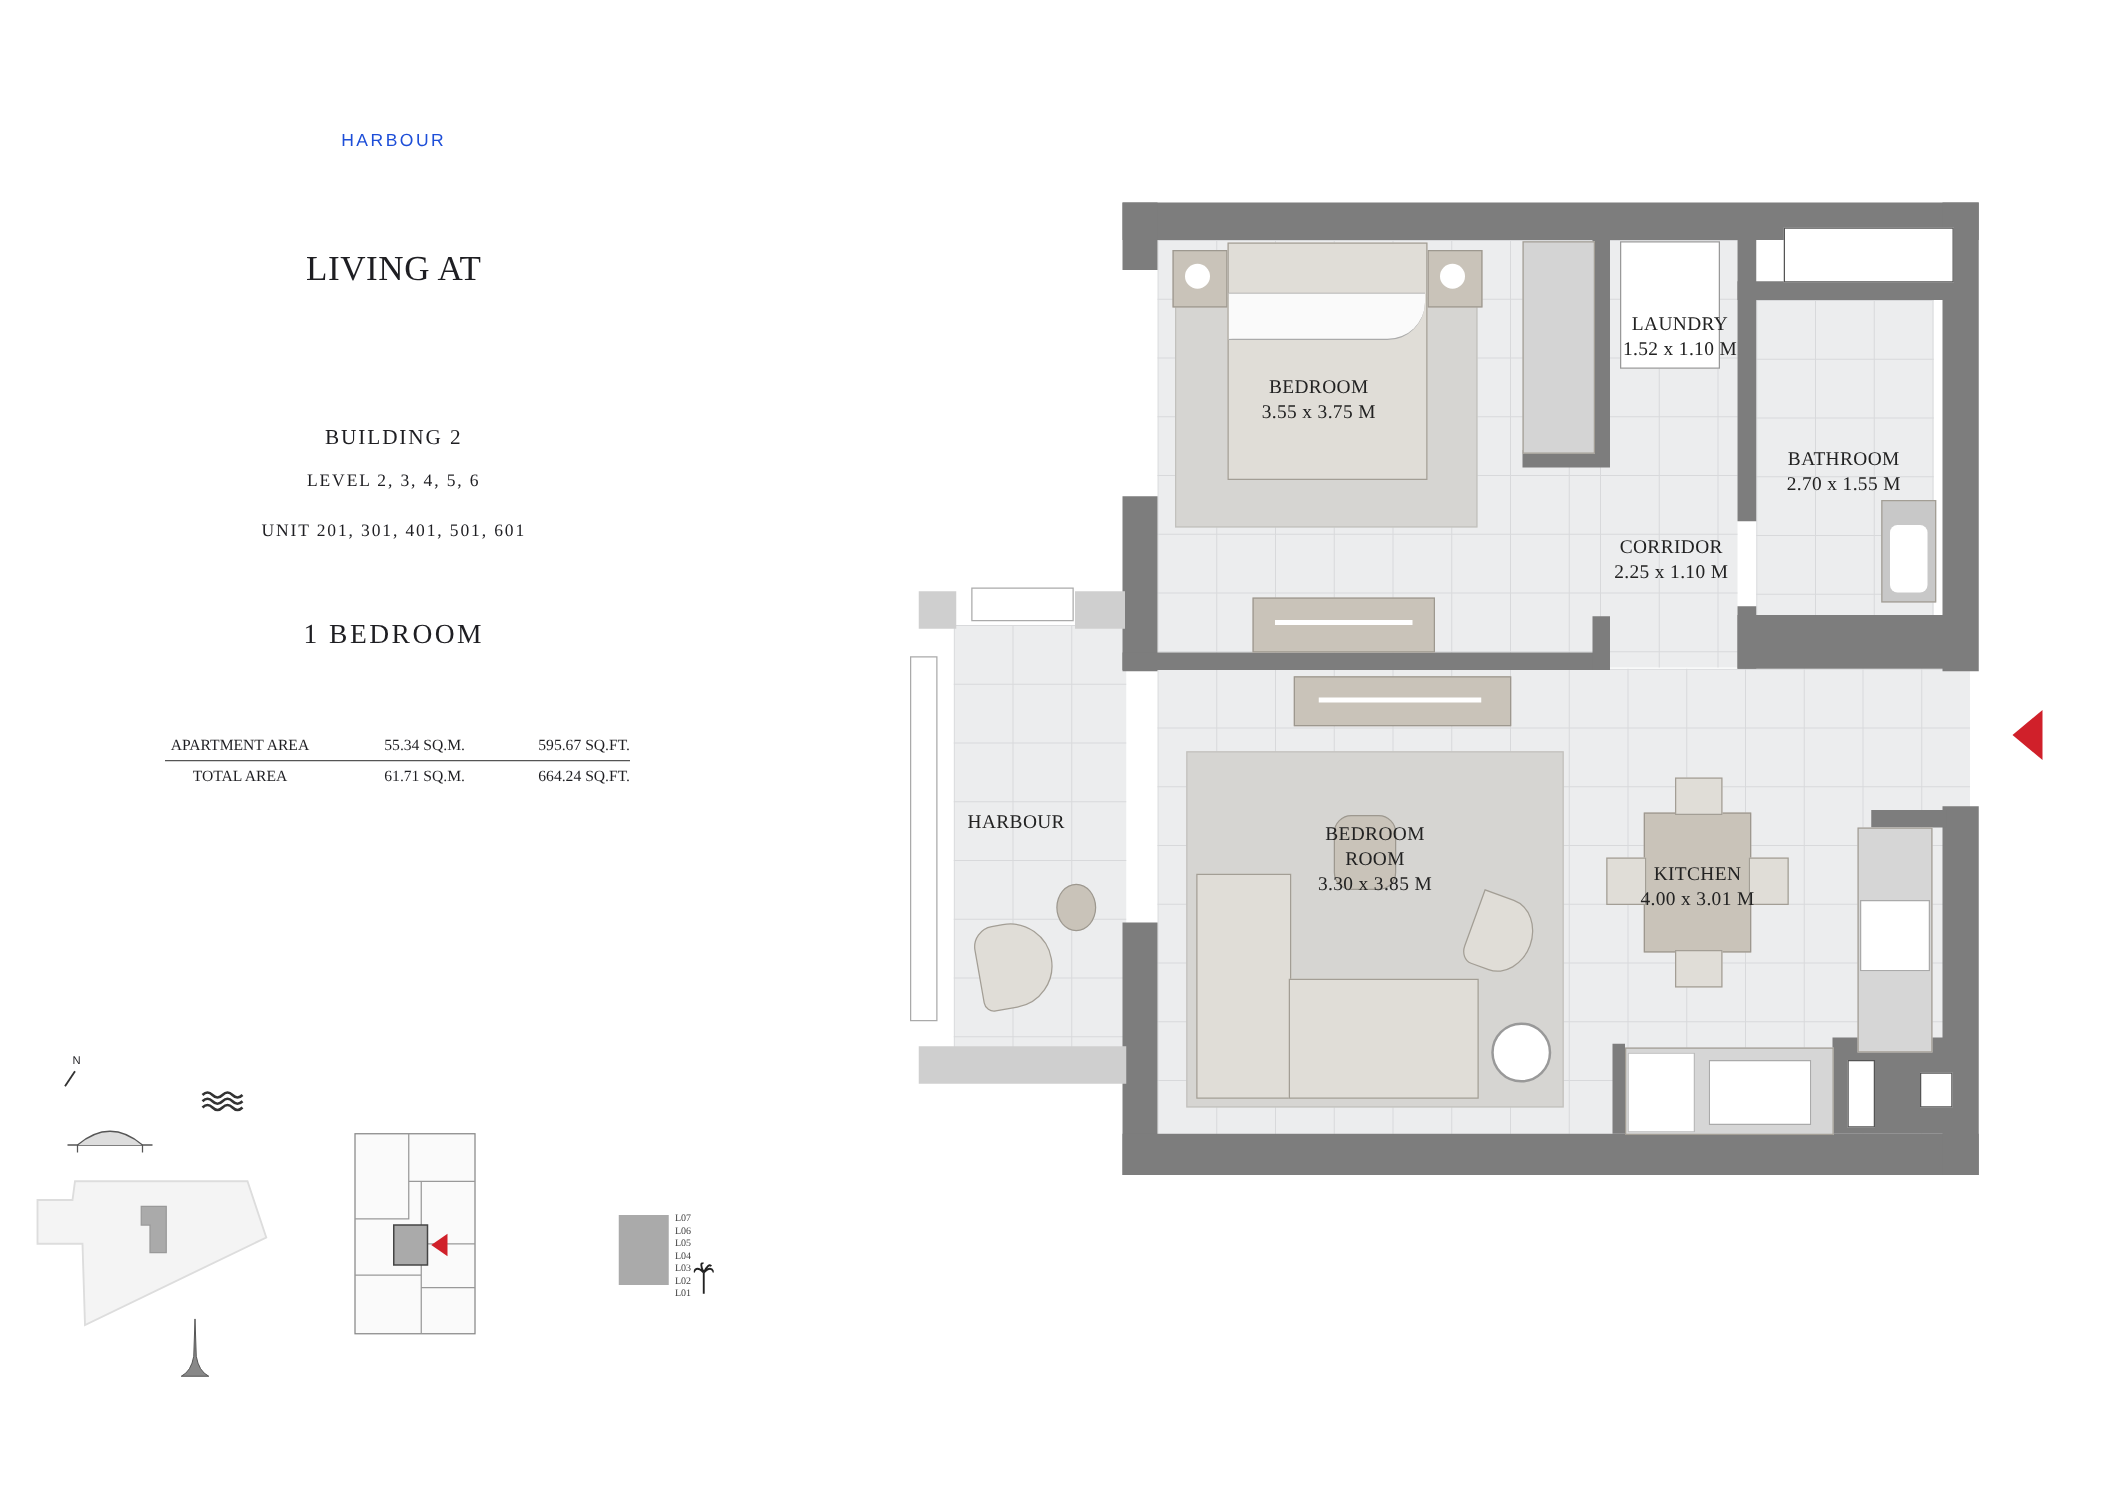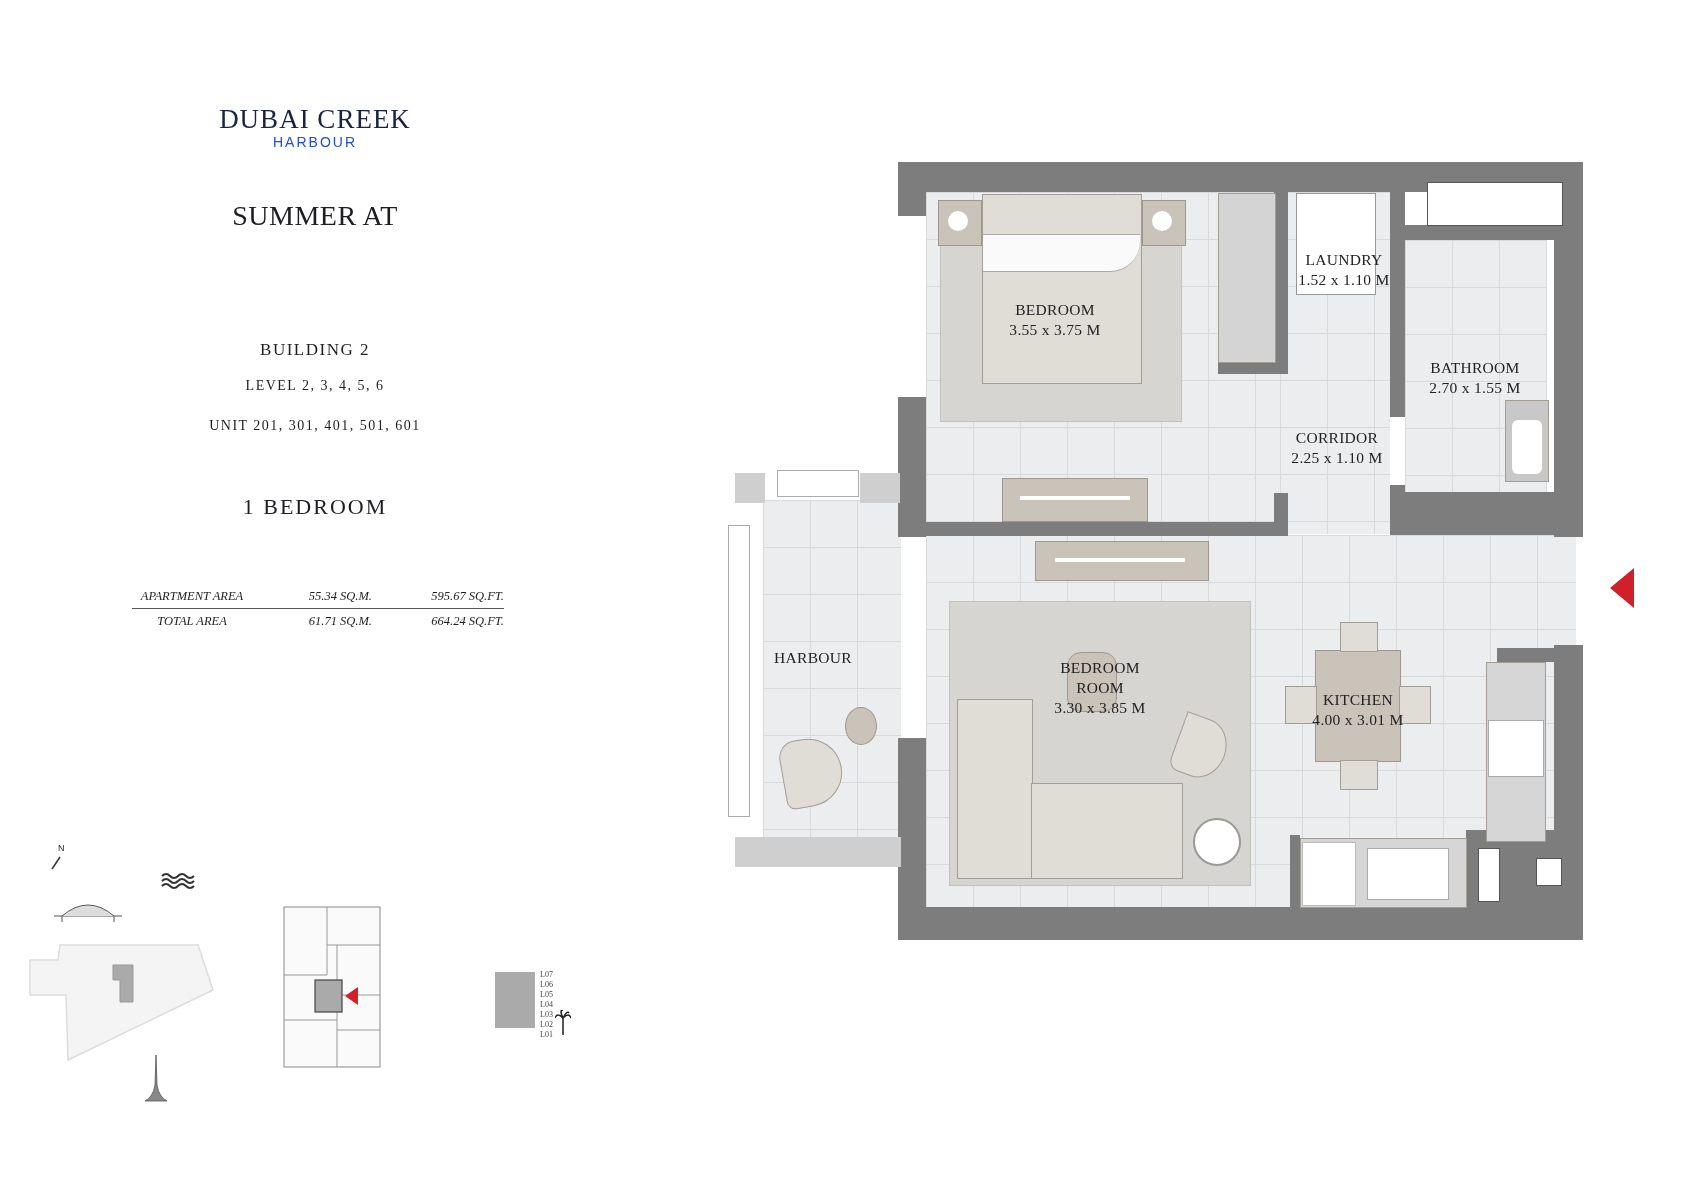--- a/index.html
+++ b/index.html
@@ -8,21 +8,21 @@
   .abs { position:absolute; }
   .center { text-align:center; }
   .brand { left:150px; width:330px; top:104px; color:#1a2340; }
   .brand .l1 { font-size:27px; letter-spacing:1px; line-height:30px; }
   .brand .l2 { font-size:14px; letter-spacing:2px; color:#1d4ed8; font-family:"Liberation Sans",sans-serif; }
   .proj { left:150px; width:330px; top:198px; font-size:28px; line-height:35px; letter-spacing:0.5px; }
   .meta1 { left:150px; width:330px; top:340px; font-size:17px; letter-spacing:1.5px; }
   .meta2 { left:150px; width:330px; top:378px; font-size:14px; letter-spacing:1.5px; }
   .meta3 { left:150px; width:330px; top:418px; font-size:14px; letter-spacing:1.5px; }
   .unittype { left:150px; width:330px; top:494px; font-size:22px; letter-spacing:2px; }
-  table.area { position:absolute; left:132px; top:584px; border-collapse:collapse; font-size:12.5px;font-style:italic; }
+  table.area { position:absolute; left:132px; top:584px; border-collapse:collapse; font-size:12.5px; }
   table.area td { padding:3px 0; height:18px; }
   table.area td.lab { width:120px; text-align:center; }
   table.area td.m { width:120px; text-align:right; padding-right:0; }
   table.area td.f { width:132px; text-align:right; }
   table.area tr.sep td { border-bottom:1.5px solid #555; }
   .wall { background:#7d7d7d; position:absolute; }
   .floor { position:absolute; background:#ecedee;
     background-image:linear-gradient(#d8d9db 1px,transparent 1px),linear-gradient(90deg,#d8d9db 1px,transparent 1px);
     background-size:47px 47px; }
   .rug { position:absolute; background:#d6d5d2; border:1px solid #c2c1bd; }
@@ -31,25 +31,24 @@
   .white { position:absolute; background:#fff; border:1.5px solid #555; }
   .room-label { position:absolute; text-align:center; font-size:15.5px; line-height:20px; color:#222; letter-spacing:0.3px; }
   .red-arrow { width:0; height:0; border-top:20px solid transparent; border-bottom:20px solid transparent; border-right:24px solid #d0202a; position:absolute; }
   .mini { position:absolute; }
   .lvl { position:absolute; font-size:8px; line-height:10px; color:#444; }
 </style>
 </head>
 <body>
 
 <div class="abs brand center">
-  <div class="l1">DUBAI CREEK</div>
   <div class="l2">HARBOUR</div>
 </div>
 <div class="abs proj center">
-  <div>SUMMER AT</div>
+  <div>LIVING AT</div>
 </div>
 <div class="abs meta1 center">BUILDING 2</div>
 <div class="abs meta2 center">LEVEL 2, 3, 4, 5, 6</div>
 <div class="abs meta3 center">UNIT 201, 301, 401, 501, 601</div>
 <div class="abs unittype center">1 BEDROOM</div>
 
 <table class="area">
   <tbody>
       <tr class="sep">
     <td class="lab">APARTMENT AREA</td>

